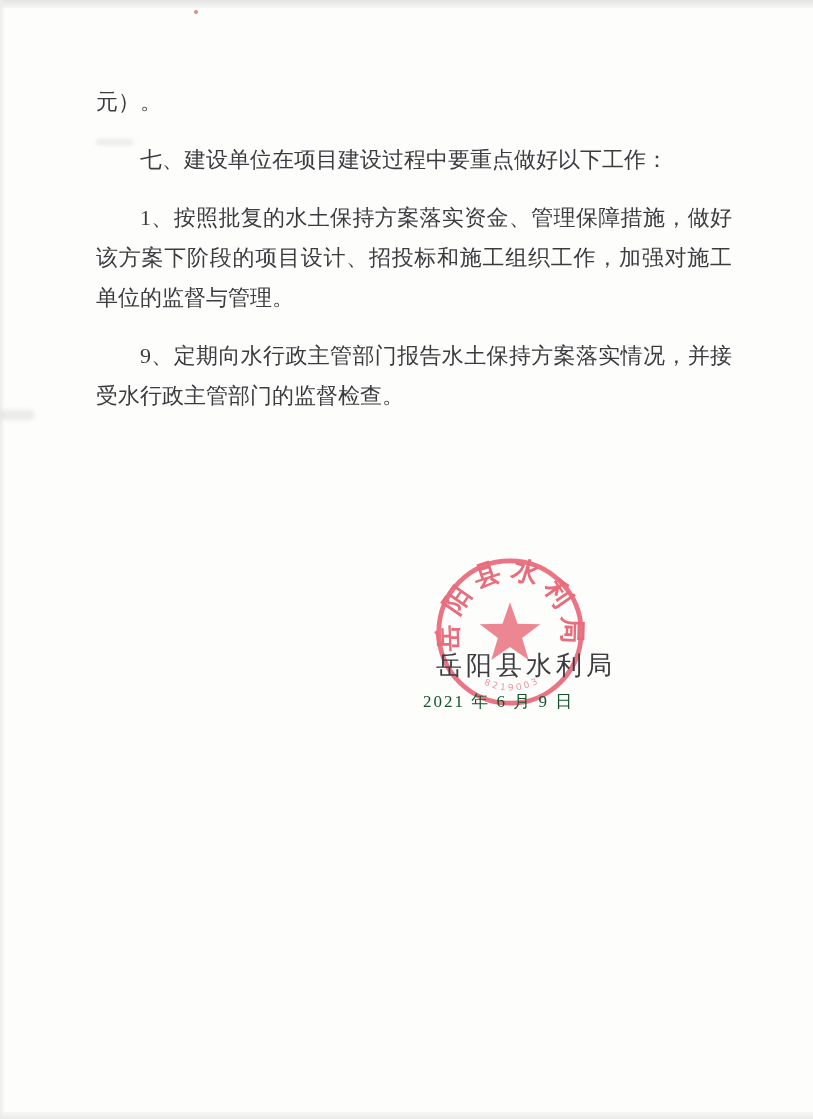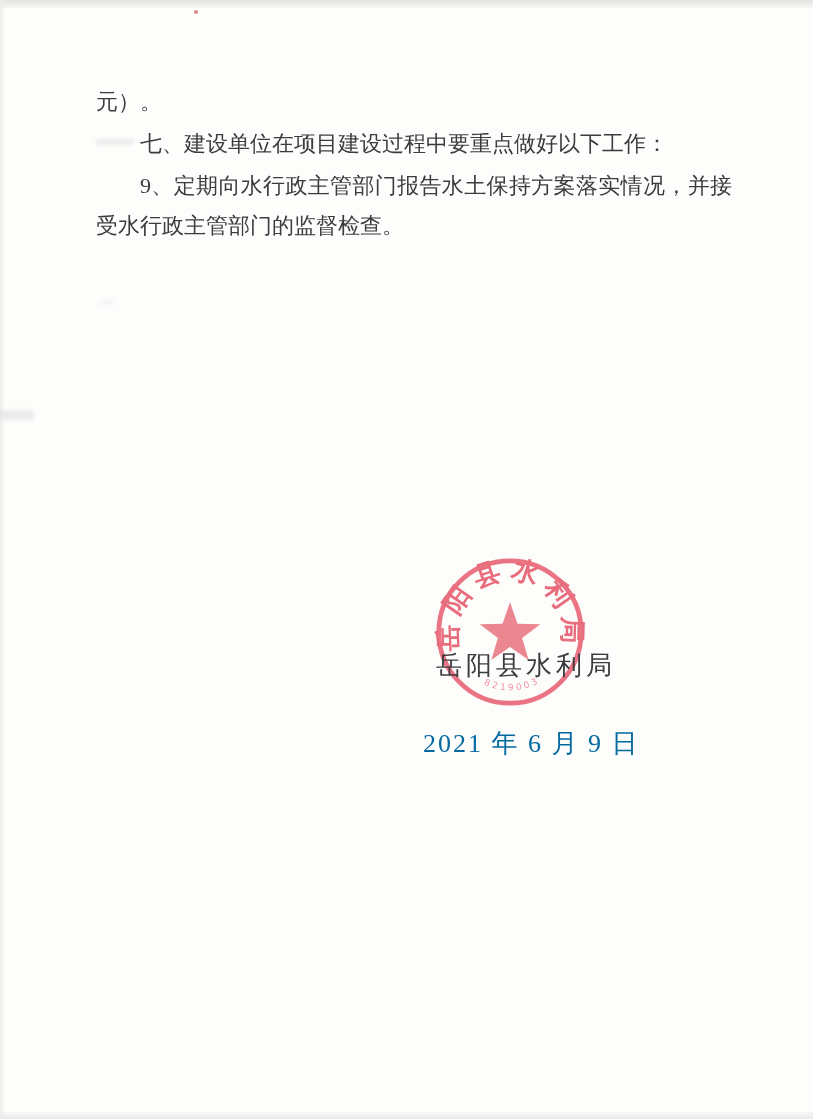--- a/index.html
+++ b/index.html
@@ -22,31 +22,31 @@
   .smudge-2{left:0px;top:410px;width:34px;height:10px;}
   .smudge-3{left:100px;top:300px;width:14px;height:5px;opacity:.18;}
 
   
   .doc-body{
     position:absolute;left:96px;top:82px;width:636px;
     font-size:22px;line-height:40px;color:#3c3c40;
     text-align:justify;
   }
   .doc-body p{margin:0 0 0 0;padding:0;}
-  .doc-body p + p{margin-top:2px;}
+  .doc-body p + p{margin-top:18px;}
   .doc-body p.indent{text-indent:2em;}
 
   
   .sig-agency{
     position:absolute;left:436px;top:648px;
     font-size:26px;color:#3c3c40;letter-spacing:4px;white-space:nowrap;
   }
   .sig-date{
-    position:absolute;left:423px;top:726px;
-    font-size:26px;color:#0369a1;letter-spacing:2px;white-space:nowrap;
+    position:absolute;left:423px;top:690px;
+    font-size:17px;color:#14532d;letter-spacing:2px;white-space:nowrap;
   }
 
   
   .seal{
     position:absolute;left:425px;top:547px;width:170px;height:170px;
     mix-blend-mode:multiply;opacity:.88;
   }
 </style>
 </head>
 <body>
@@ -55,20 +55,21 @@
 <div class="scan-bottom"></div>
 <div class="scan-left"></div>
 <div class="speck-red"></div>
 <div class="smudge smudge-1"></div>
 <div class="smudge smudge-2"></div>
 <div class="smudge smudge-3"></div>
 
 <div class="doc-body">
   <p>元）。</p>
   <p class="indent">七、建设单位在项目建设过程中要重点做好以下工作：</p>
+  <p class="indent">1、按照批复的水土保持方案落实资金、管理保障措施，做好该方案下阶段的项目设计、招投标和施工组织工作，加强对施工单位的监督与管理。</p>
   <p class="indent">9、定期向水行政主管部门报告水土保持方案落实情况，并接受水行政主管部门的监督检查。</p>
 </div>
 
 <svg class="seal" viewBox="0 0 160 160" xmlns="http://www.w3.org/2000/svg">
   <defs>
     <path id="arcTop" d="M 34.7 101.1 A 50 50 0 1 1 125.3 101.1" fill="none"></path>
     <path id="arcBottom" d="M 48.4 125.0 A 55 55 0 0 0 111.6 125.0" fill="none"></path>
   </defs>
   <circle cx="80" cy="80" r="67" fill="none" stroke="#e8596b" stroke-width="4.5" opacity="0.95"></circle>
   <polygon points="80,52 87.1,72.3 108.5,72.7 91.4,85.7 97.6,106.3 80,94 62.4,106.3 68.6,85.7 51.5,72.7 72.9,72.3" fill="#e96b7b" opacity="0.92"></polygon>

